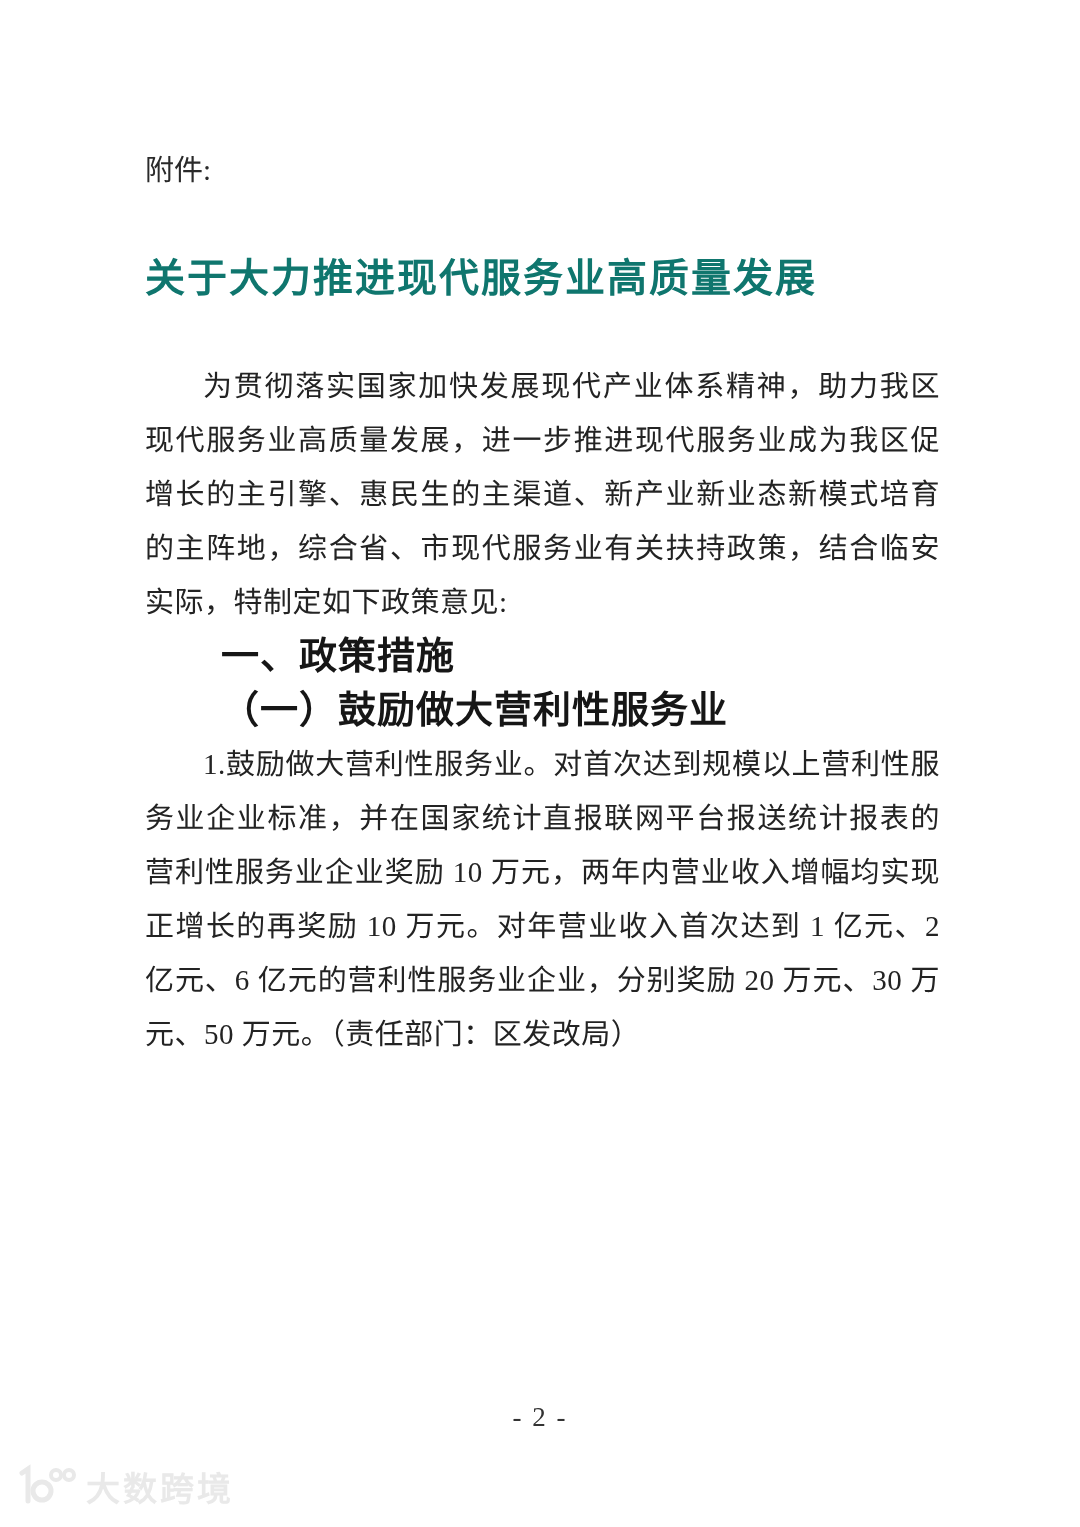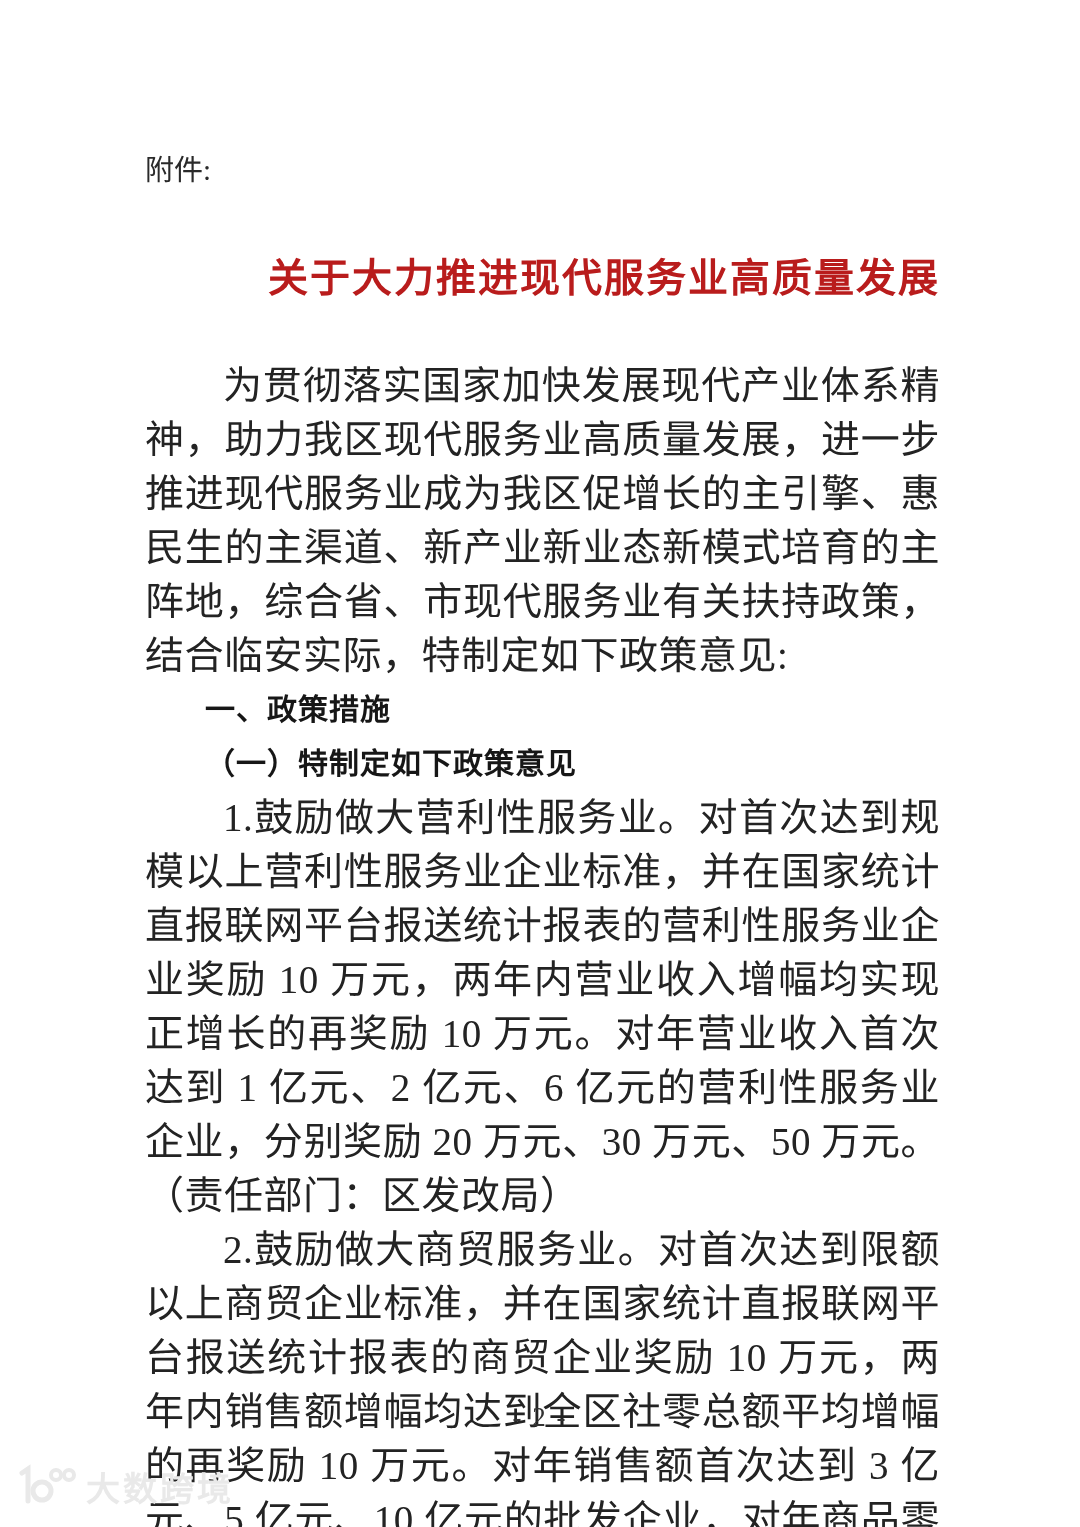--- a/index.html
+++ b/index.html
@@ -18,44 +18,44 @@
     color: #1f1f1f;
     overflow: hidden;
   }
   .attachment {
     font-size: 29px;
     line-height: 40px;
     color: #2a2a2a;
   }
   .doc-title {
     margin: 60px 0 0 0;
-    text-align: right;
+    text-align: left;
     font-family: "Liberation Sans", "DejaVu Sans", sans-serif;
     font-weight: bold;
     font-size: 40px;
     line-height: 57px;
-    color: #b91c1c;
+    color: #0f766e;
     letter-spacing: 2px;
   }
   .body-block {
     margin-top: 52px;
   }
   .para {
     margin: 0;
-    font-size: 39px;
+    font-size: 29px;
     line-height: 54px;
     text-align: justify;
     text-justify: inter-character;
     text-indent: 2em;
     color: #232323;
     letter-spacing: 0.5px;
   }
   .heading {
     margin: 0;
-    font-size: 30px;
+    font-size: 38px;
     line-height: 54px;
     font-weight: bold;
     text-indent: 2em;
     color: #161616;
     letter-spacing: 1px;
   }
   .page-number {
     position: absolute;
     left: 0;
     right: 0;
@@ -92,25 +92,24 @@
 
   <h1 class="doc-title">
     <span>关于大力推进现代服务业高质量发展</span><br>
   </h1>
 
   <div class="body-block">
     <p class="para">为贯彻落实国家加快发展现代产业体系精神，助力我区现代服务业高质量发展，进一步推进现代服务业成为我区促增长的主引擎、惠民生的主渠道、新产业新业态新模式培育的主阵地，综合省、市现代服务业有关扶持政策，结合临安实际，特制定如下政策意见:</p>
 
     <p class="heading">一、政策措施</p>
 
-    <p class="heading">（一）特制定如下政策意见</p>
+    <p class="heading">（一）鼓励做大营利性服务业</p>
 
     <p class="para">1.鼓励做大营利性服务业。对首次达到规模以上营利性服务业企业标准，并在国家统计直报联网平台报送统计报表的营利性服务业企业奖励 10 万元，两年内营业收入增幅均实现正增长的再奖励 10 万元。对年营业收入首次达到 1 亿元、2 亿元、6 亿元的营利性服务业企业，分别奖励 20 万元、30 万元、50 万元。（责任部门：区发改局）</p>
 
-    <p class="para">2.鼓励做大商贸服务业。对首次达到限额以上商贸企业标准，并在国家统计直报联网平台报送统计报表的商贸企业奖励 10 万元，两年内销售额增幅均达到全区社零总额平均增幅的再奖励 10 万元。对年销售额首次达到 3 亿元、5 亿元、10 亿元的批发企业，对年商品零售额首次达到 1 亿元、2 亿元和 4 亿元的零售</p>
   </div>
 
   <div class="page-number">- 2 -</div>
 
   <div class="watermark">
     <span>
       <svg width="62" height="44" viewBox="0 0 62 44" aria-hidden="true">
         <g fill="none" stroke="#e9e9e9" stroke-width="5" stroke-linecap="round">
           <path d="M8 10 L14 6 L14 38"></path>
           <circle cx="28" cy="28" r="9"></circle>

